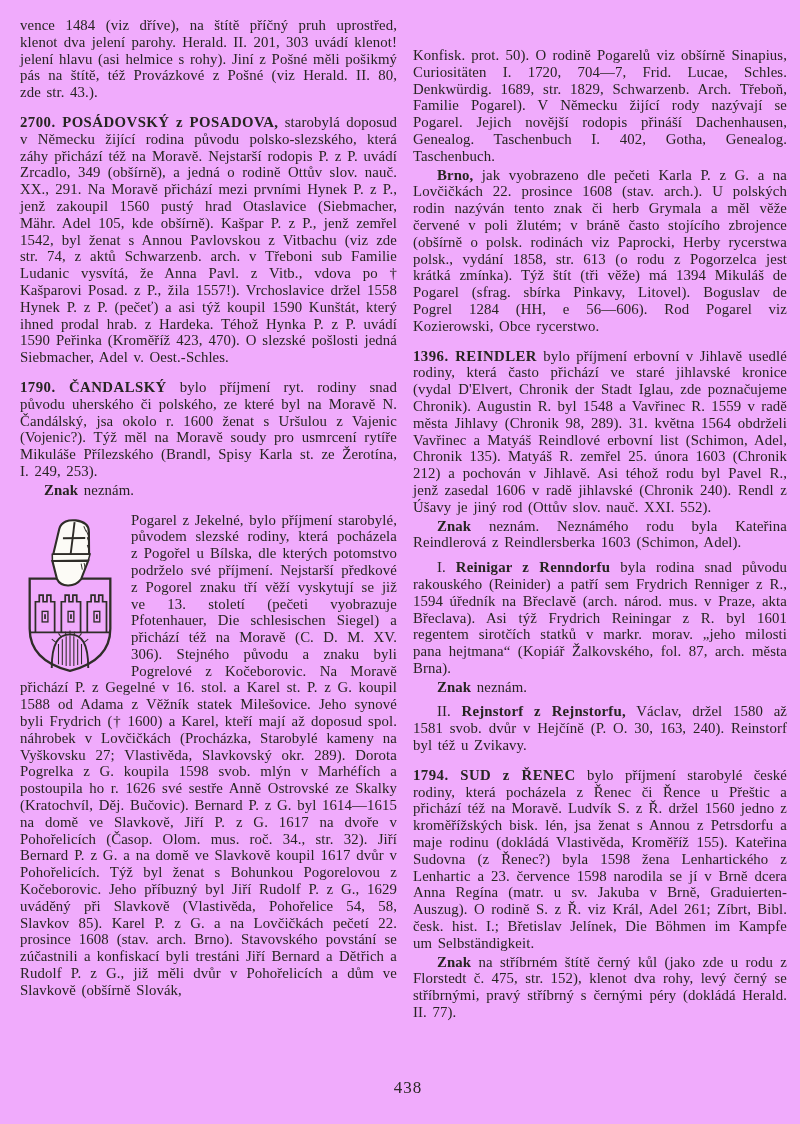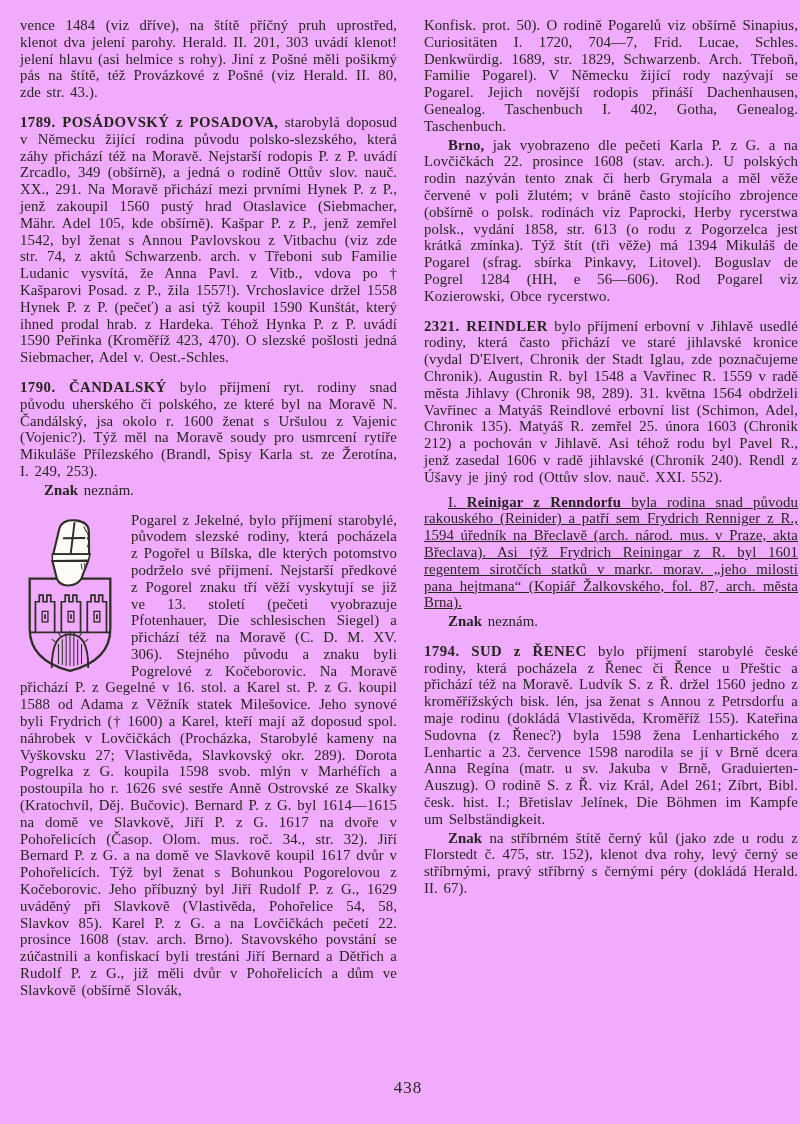--- a/index.html
+++ b/index.html
@@ -12,25 +12,25 @@
     color:#272522;
     padding-left:16px;
   }
   .col{
     position:absolute;top:17px;
     text-align:justify;
     font-size:14.8px;line-height:16.8px;
     word-spacing:1.8px;letter-spacing:0.1px;
   }
   .col-left{left:20px;width:377px;}
-  .col-right{left:424px;width:374px;}
+  .col-right{left:413px;width:374px;margin-top:30px;}
   p{margin:0;}
   .entry{margin-top:13px;}
   .znak{margin-top:2px;text-indent:24px;}
-  .item{margin-top:8px;text-indent:24px;text-decoration:underline;}
+  .item{margin-top:8px;text-indent:24px;}
   b.lead{letter-spacing:0.45px;}
   b.name{letter-spacing:0.2px;}
   .coa{
     float:left;
     width:96px;height:158px;
     margin:5px 13px 2px 2px;
   }
   .pageno{
     position:absolute;left:0;right:0;top:1078px;
     text-align:center;
@@ -41,21 +41,21 @@
 </head>
 <body>
 
 <div class="page">
 
   <div class="col col-left">
 
     <p class="para">vence 1484 (viz dříve), na štítě příčný pruh uprostřed, klenot dva jelení parohy. Herald. II. 201, 303 uvádí klenot! jelení hlavu (asi helmice s rohy). Jiní z Pošné měli pošikmý pás na štítě, též Provázkové z Pošné (viz Herald. II. 80, zde str. 43.).</p>
 
     <p class="entry">
-      <b class="lead">1789. POSÁDOVSKÝ z POSADOVA,</b>
+      <b class="lead">2700. POSÁDOVSKÝ z POSADOVA,</b>
       <span>starobylá doposud v Německu žijící rodina původu polsko-slezského, která záhy přichází též na Moravě. Nejstarší rodopis P. z P. uvádí Zrcadlo, 349 (obšírně), a jedná o rodině Ottův slov. nauč. XX., 291. Na Moravě přichází mezi prvními Hynek P. z P., jenž zakoupil 1560 pustý hrad Otaslavice (Siebmacher, Mähr. Adel 105, kde obšírně). Kašpar P. z P., jenž zemřel 1542, byl ženat s Annou Pavlovskou z Vitbachu (viz zde str. 74, z aktů Schwarzenb. arch. v Třeboni sub Familie Ludanic vysvítá, že Anna Pavl. z Vitb., vdova po † Kašparovi Posad. z P., žila 1557!). Vrchoslavice držel 1558 Hynek P. z P. (pečeť) a asi týž koupil 1590 Kunštát, který ihned prodal hrab. z Hardeka. Téhož Hynka P. z P. uvádí 1590 Peřinka (Kroměříž 423, 470). O slezské pošlosti jedná Siebmacher, Adel v. Oest.-Schles.</span>
     </p>
 
 
     <p class="entry">
       <b class="lead">1790. ČANDALSKÝ</b>
       <span>bylo příjmení ryt. rodiny snad původu uherského či polského, ze které byl na Moravě N. Čandálský, jsa okolo r. 1600 ženat s Uršulou z Vajenic (Vojenic?). Týž měl na Moravě soudy pro usmrcení rytíře Mikuláše Přílezského (Brandl, Spisy Karla st. ze Žerotína, I. 249, 253).</span>
     </p>
 
     <p class="znak">
@@ -103,44 +103,52 @@
   <div class="col col-right">
 
     <p class="para">Konfisk. prot. 50). O rodině Pogarelů viz obšírně Sinapius, Curiositäten I. 1720, 704—7, Frid. Lucae, Schles. Denkwürdig. 1689, str. 1829, Schwarzenb. Arch. Třeboň, Familie Pogarel). V Německu žijící rody nazývají se Pogarel. Jejich novější rodopis přináší Dachenhausen, Genealog. Taschenbuch I. 402, Gotha, Genealog. Taschenbuch.</p>
 
     <p class="znak">
       <b>Brno,</b>
       <span>jak vyobrazeno dle pečeti Karla P. z G. a na Lovčičkách 22. prosince 1608 (stav. arch.). U polských rodin nazýván tento znak či herb Grymala a měl věže červené v poli žlutém; v bráně často stojícího zbrojence (obšírně o polsk. rodinách viz Paprocki, Herby rycerstwa polsk., vydání 1858, str. 613 (o rodu z Pogorzelca jest krátká zmínka). Týž štít (tři věže) má 1394 Mikuláš de Pogarel (sfrag. sbírka Pinkavy, Litovel). Boguslav de Pogrel 1284 (HH, e 56—606). Rod Pogarel viz Kozierowski, Obce rycerstwo.</span>
     </p>
 
     <p class="entry">
-      <b class="lead">2321. REINDLER</b>
+      <b class="lead">1396. REINDLER</b>
       <span>bylo příjmení erbovní v Jihlavě usedlé rodiny, která často přichází ve staré jihlavské kronice (vydal D'Elvert, Chronik der Stadt Iglau, zde poznačujeme Chronik). Augustin R. byl 1548 a Vavřinec R. 1559 v radě města Jihlavy (Chronik 98, 289). 31. května 1564 obdrželi Vavřinec a Matyáš Reindlové erbovní list (Schimon, Adel, Chronik 135). Matyáš R. zemřel 25. února 1603 (Chronik 212) a pochován v Jihlavě. Asi téhož rodu byl Pavel R., jenž zasedal 1606 v radě jihlavské (Chronik 240). Rendl z Úšavy je jiný rod (Ottův slov. nauč. XXI. 552).</span>
     </p>
 
+    <p class="znak">
+      <b>Znak</b>
+      <span>neznám. Neznámého rodu byla Kateřina Reindlerová z Reindlersberka 1603 (Schimon, Adel).</span>
+    </p>
 
 
     <p class="item">
       <span>I. </span><b class="name">Reinigar z Renndorfu</b>
       <span>byla rodina snad původu rakouského (Reinider) a patří sem Frydrich Renniger z R., 1594 úředník na Břeclavě (arch. národ. mus. v Praze, akta Břeclava). Asi týž Frydrich Reiningar z R. byl 1601 regentem sirotčích statků v markr. morav. „jeho milosti pana hejtmana“ (Kopiář Žalkovského, fol. 87, arch. města Brna).</span>
     </p>
 
     <p class="znak">
       <b>Znak</b>
       <span>neznám.</span>
     </p>
 
+    <p class="item">
+      <span>II. </span><b class="name">Rejnstorf z Rejnstorfu,</b>
+      <span>Václav, držel 1580 až 1581 svob. dvůr v Hejčíně (P. O. 30, 163, 240). Reinstorf byl též u Zvikavy.</span>
+    </p>
 
     <p class="entry">
       <b class="lead">1794. SUD z ŘENEC</b>
       <span>bylo příjmení starobylé české rodiny, která pocházela z Řenec či Řence u Přeštic a přichází též na Moravě. Ludvík S. z Ř. držel 1560 jedno z kroměřížských bisk. lén, jsa ženat s Annou z Petrsdorfu a maje rodinu (dokládá Vlastivěda, Kroměříž 155). Kateřina Sudovna (z Řenec?) byla 1598 žena Lenhartického z Lenhartic a 23. července 1598 narodila se jí v Brně dcera Anna Regína (matr. u sv. Jakuba v Brně, Graduierten-Auszug). O rodině S. z Ř. viz Král, Adel 261; Zíbrt, Bibl. česk. hist. I.; Břetislav Jelínek, Die Böhmen im Kampfe um Selbständigkeit.</span>
     </p>
 
     <p class="znak">
       <b>Znak</b>
-      <span>na stříbrném štítě černý kůl (jako zde u rodu z Florstedt č. 475, str. 152), klenot dva rohy, levý černý se stříbrnými, pravý stříbrný s černými péry (dokládá Herald. II. 67).</span>
+      <span>na stříbrném štítě černý kůl (jako zde u rodu z Florstedt č. 475, str. 152), klenot dva rohy, levý černý se stříbrnými, pravý stříbrný s černými péry (dokládá Herald. II. 77).</span>
     </p>
 
   </div>
 
   <div class="pageno">438</div>
 
 </div>
 
 </body></html>

